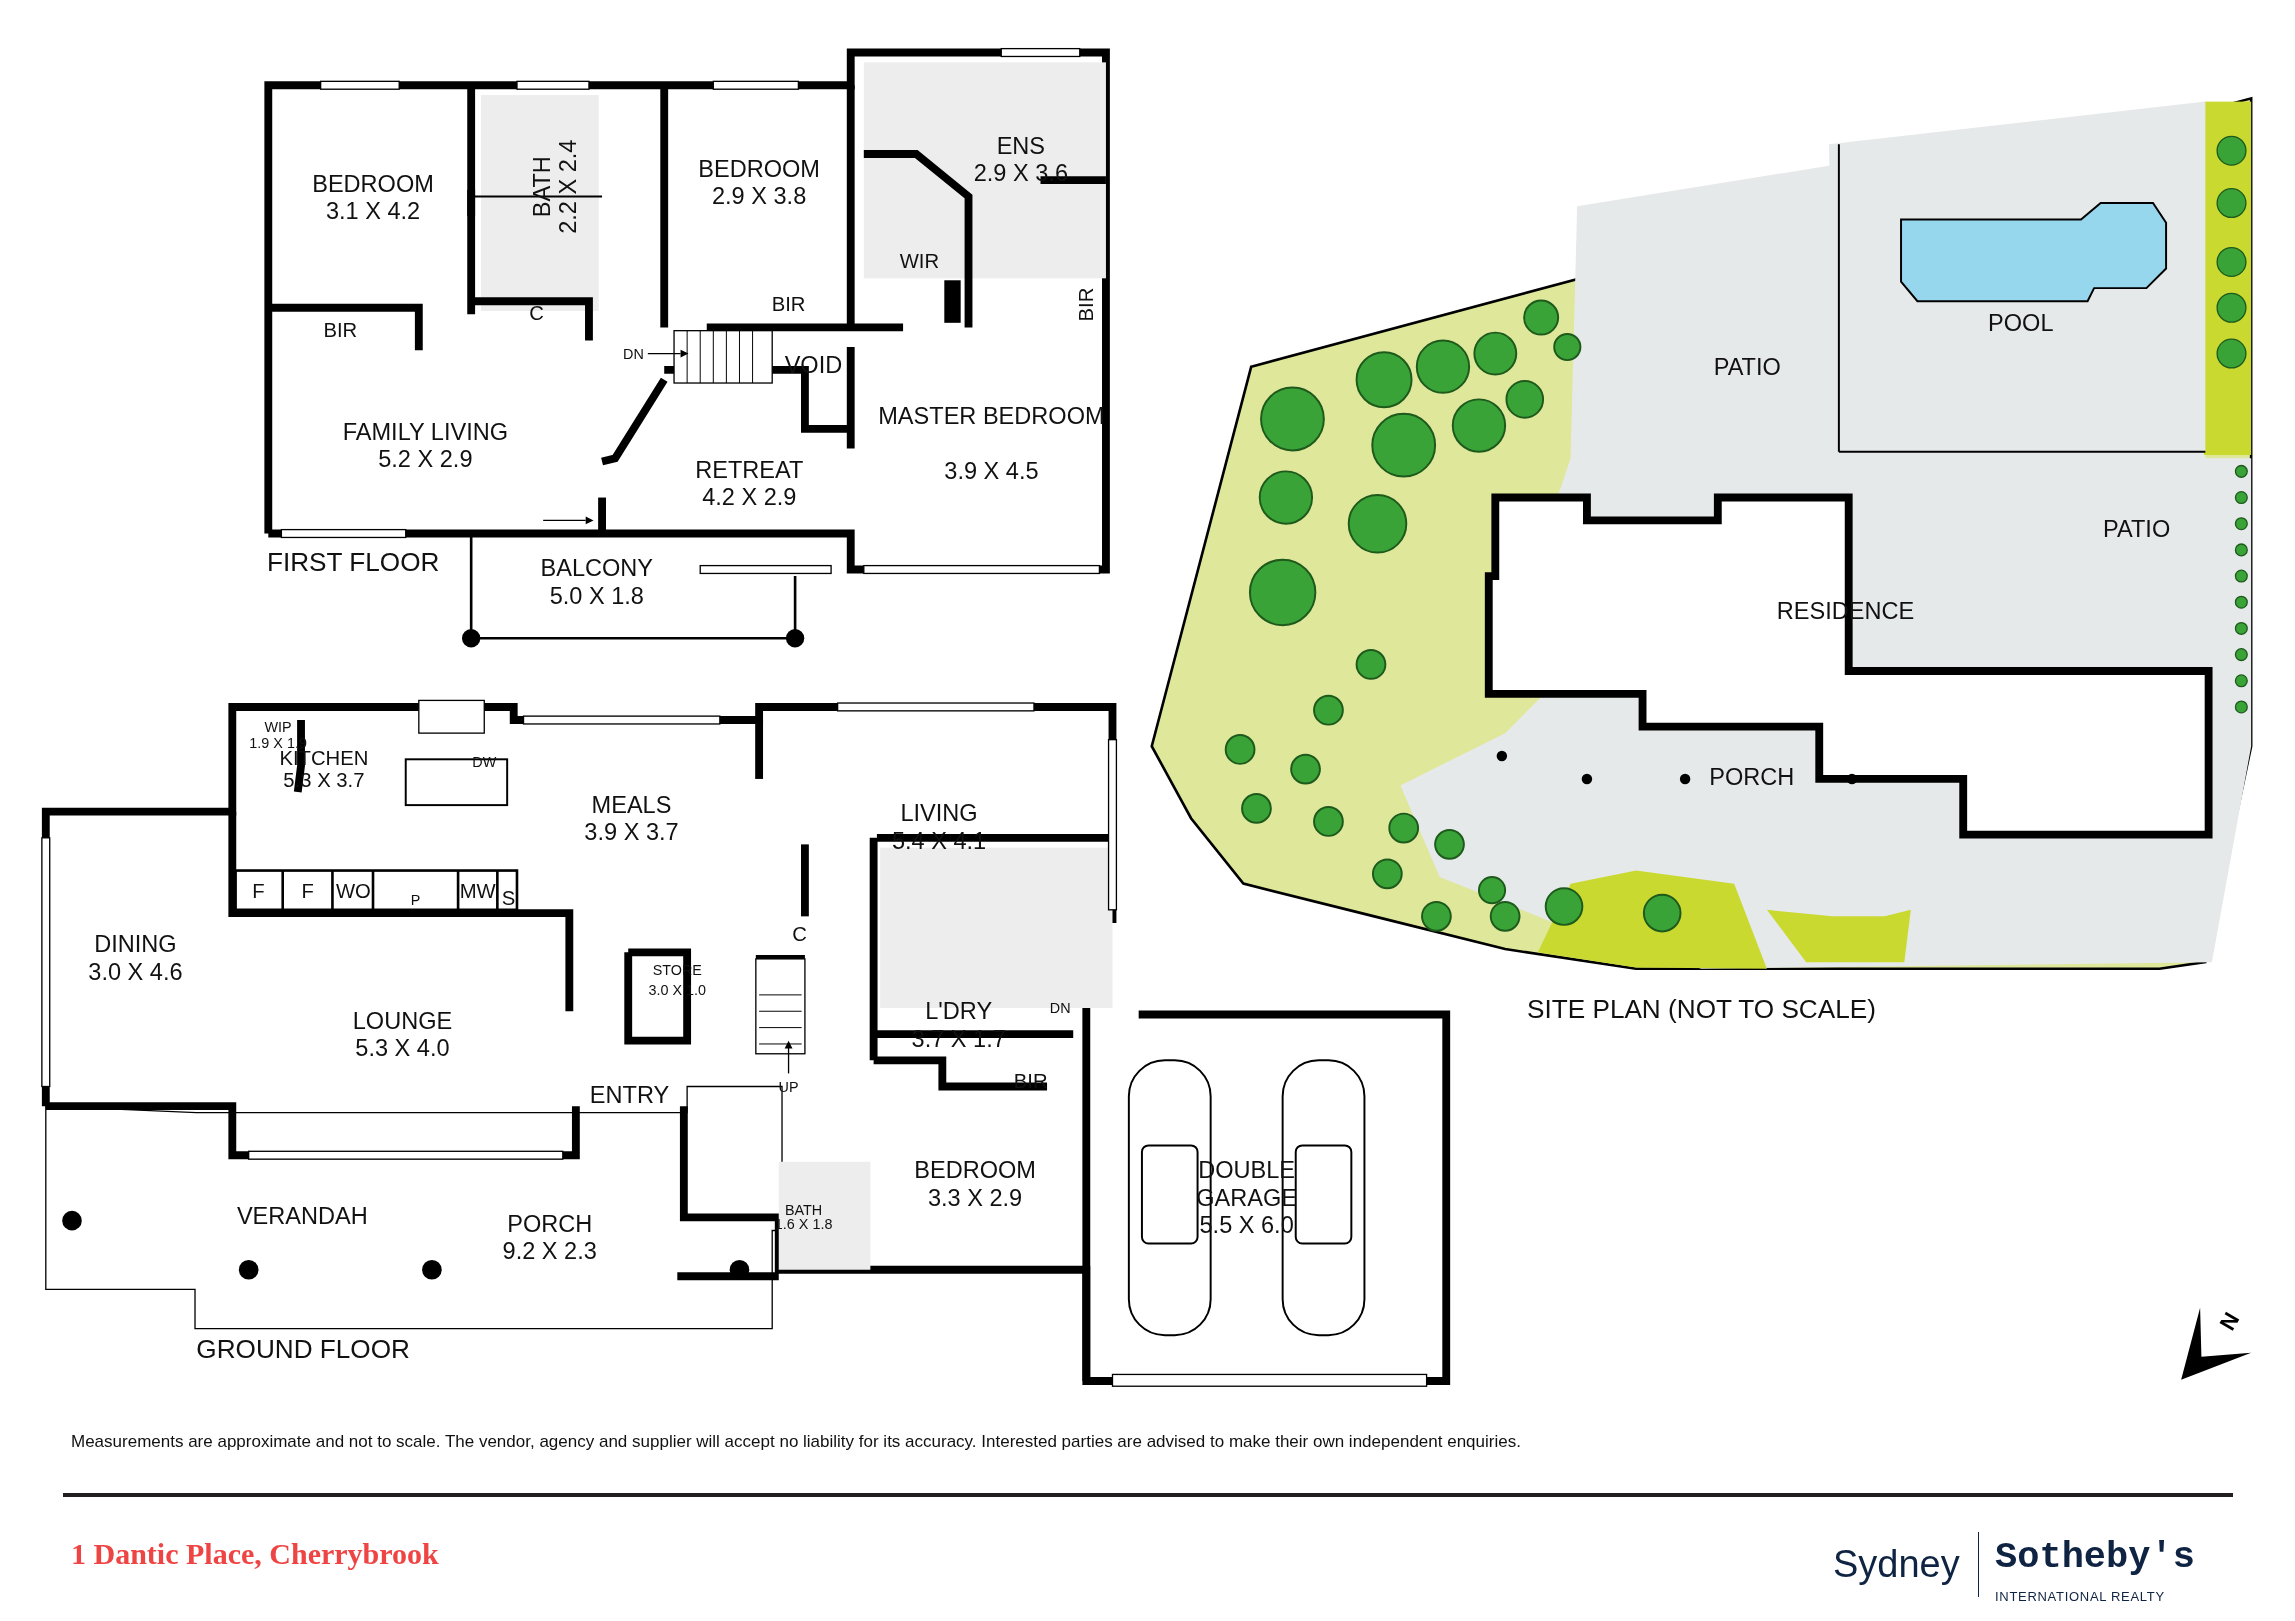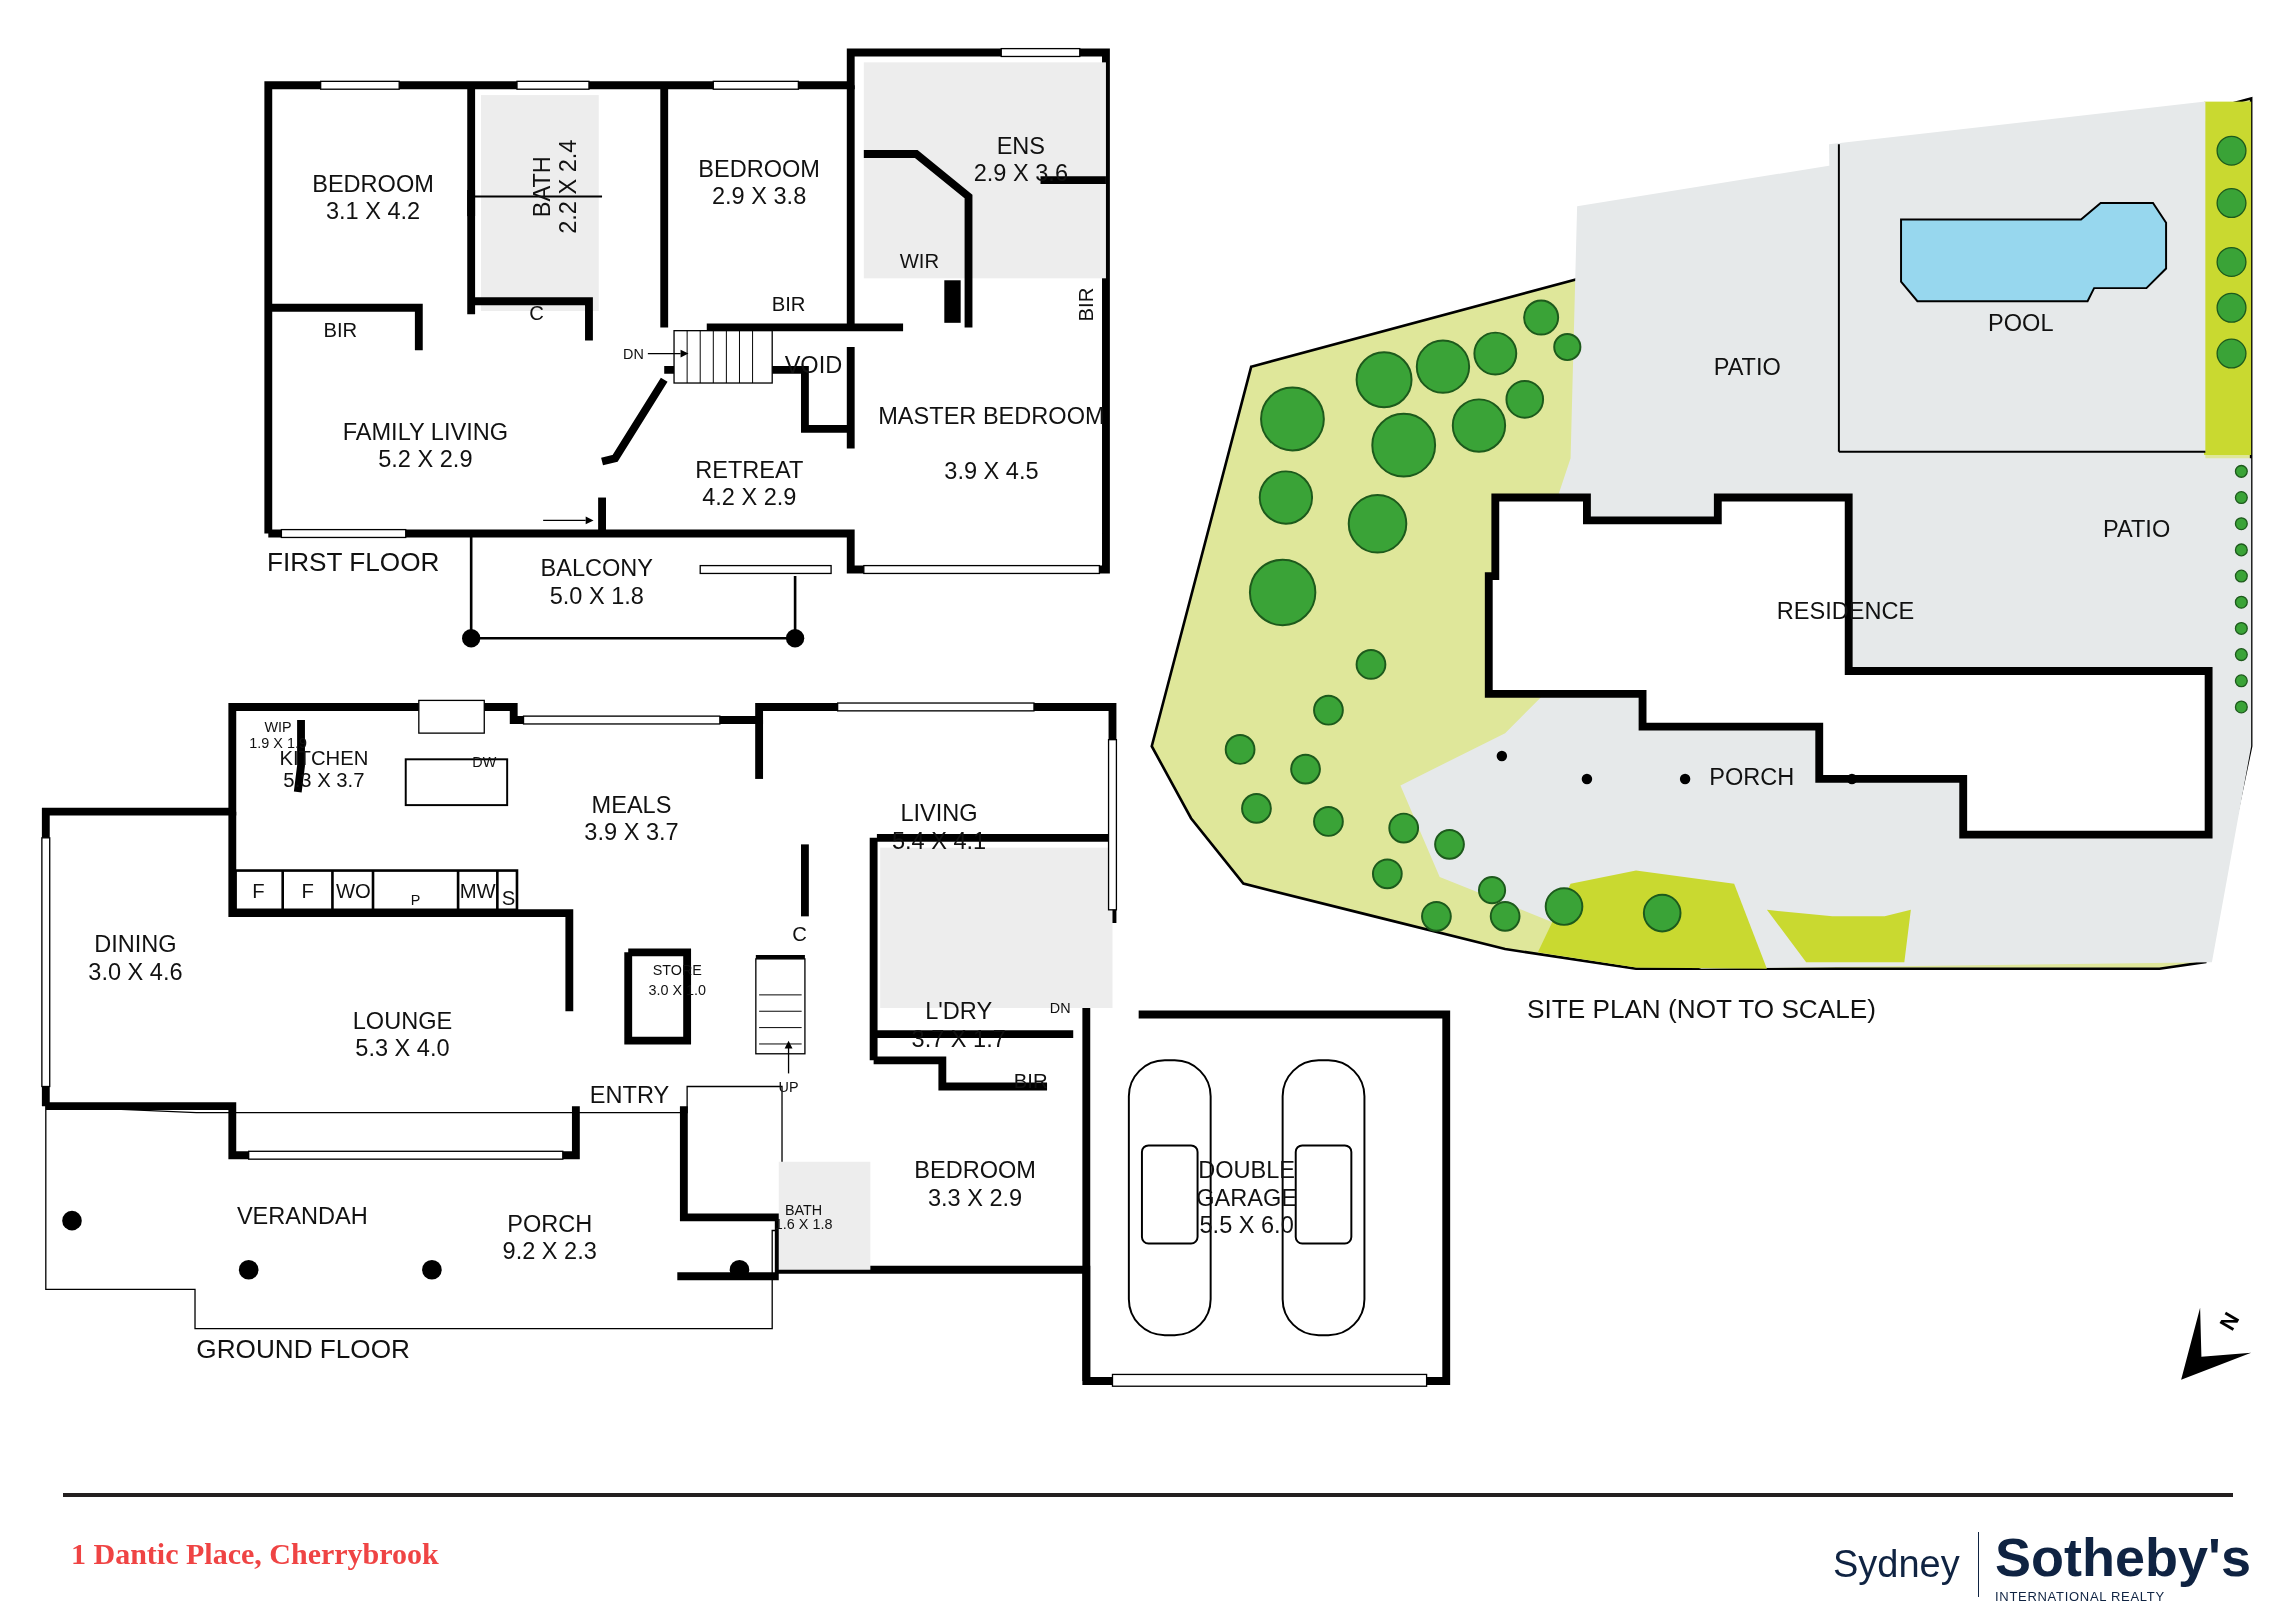--- a/index.html
+++ b/index.html
@@ -12,21 +12,21 @@
   .wall { fill:none; stroke:#000; stroke-width:12; stroke-linejoin:miter; }
   .wall-thin { fill:none; stroke:#000; stroke-width:3; }
   .win { fill:#fff; stroke:#000; stroke-width:2; }
   .disclaimer { position:absolute; left:71px; top:1433px; font-size:17px; color:#111; line-height:18.3px; }
   .divider { position:absolute; left:63px; top:1493px; width:2170px; height:3.9px; background:#231f20; }
   .address { position:absolute; left:71px; top:1537px; font-family:"Liberation Serif", serif; font-size:30px; font-weight:bold; color:#ef4444; }
   .brand { position:absolute; left:1833px; top:1528px; height:72px; display:flex; align-items:center; color:#0f2342; }
   .brand-city { font-family:"Liberation Sans", sans-serif; font-size:38px; margin-right:18.3px; }
   .brand-sep { width:1.3px; height:65px; background:#0f2342; margin-right:15.7px; }
   .brand-main { display:flex; flex-direction:column; }
-  .brand-name { font-family:Liberation Sans, sans-serif; font-weight:bold; font-size:54px; line-height:43px;margin-top:12px; }
+  .brand-name { font-family:Liberation Mono, monospace; font-weight:bold; font-size:37px; line-height:43px;margin-top:12px; }
   .brand-sub { font-family:"Liberation Sans", sans-serif; font-size:13px; letter-spacing:0.7px; margin-top:10px; }
 </style>
 </head>
 <body>
 
 <svg class="plan" width="2295" height="1622" viewBox="0 0 3507 2478">
 
   <g>
 
     <polyline class="wall" points="410,815 410,130 1300,130 1300,80 1690,80 1690,870 1300,870 1300,815 410,815"></polyline>
@@ -271,20 +271,21 @@
     <text class="lbl" font-size="40" x="2600" y="1555">SITE PLAN (NOT TO SCALE)</text>
   </g>
 
   <g>
     <polygon points="3362,1998 3333,2108 3440,2067 3364,2073" fill="#000"></polygon>
     <text x="3402" y="2040" font-size="34" font-weight="bold" fill="#000" font-family="Liberation Sans, sans-serif" transform="rotate(-60 3402 2030)">N</text>
   </g>
 </svg>
 
 <div class="disclaimer">
+  <div>Measurements are approximate and not to scale. The vendor, agency and supplier will accept no liability for its accuracy. Interested parties are advised to make their own independent enquiries.</div>
 </div>
 <div class="divider"></div>
 <div class="address">1 Dantic Place, Cherrybrook</div>
 <div class="brand">
   <span class="brand-city">Sydney</span>
   <span class="brand-sep"></span>
   <span class="brand-main">
     <span class="brand-name">Sotheby's</span>
     <span class="brand-sub">INTERNATIONAL REALTY</span>
   </span>

